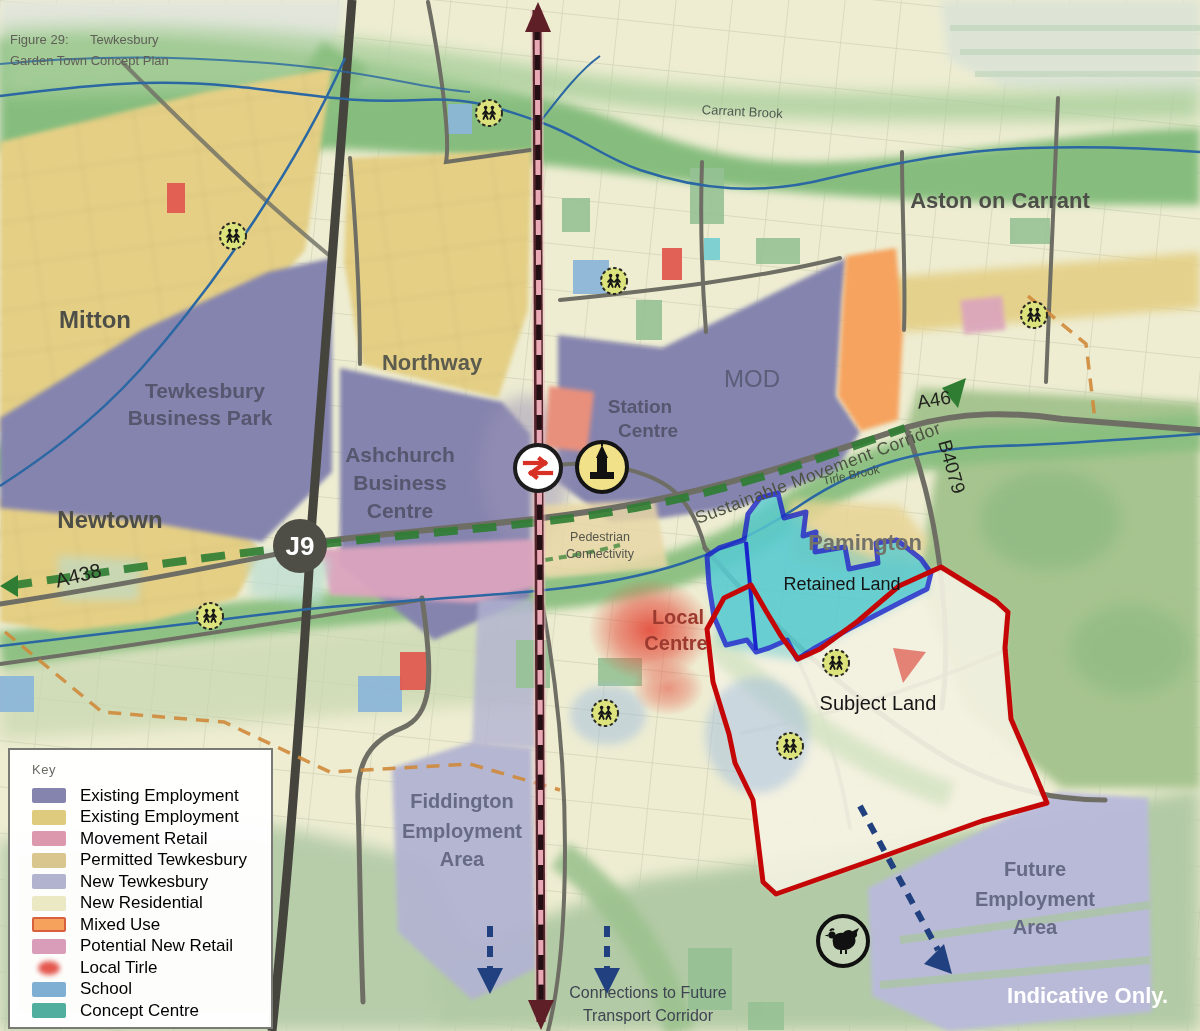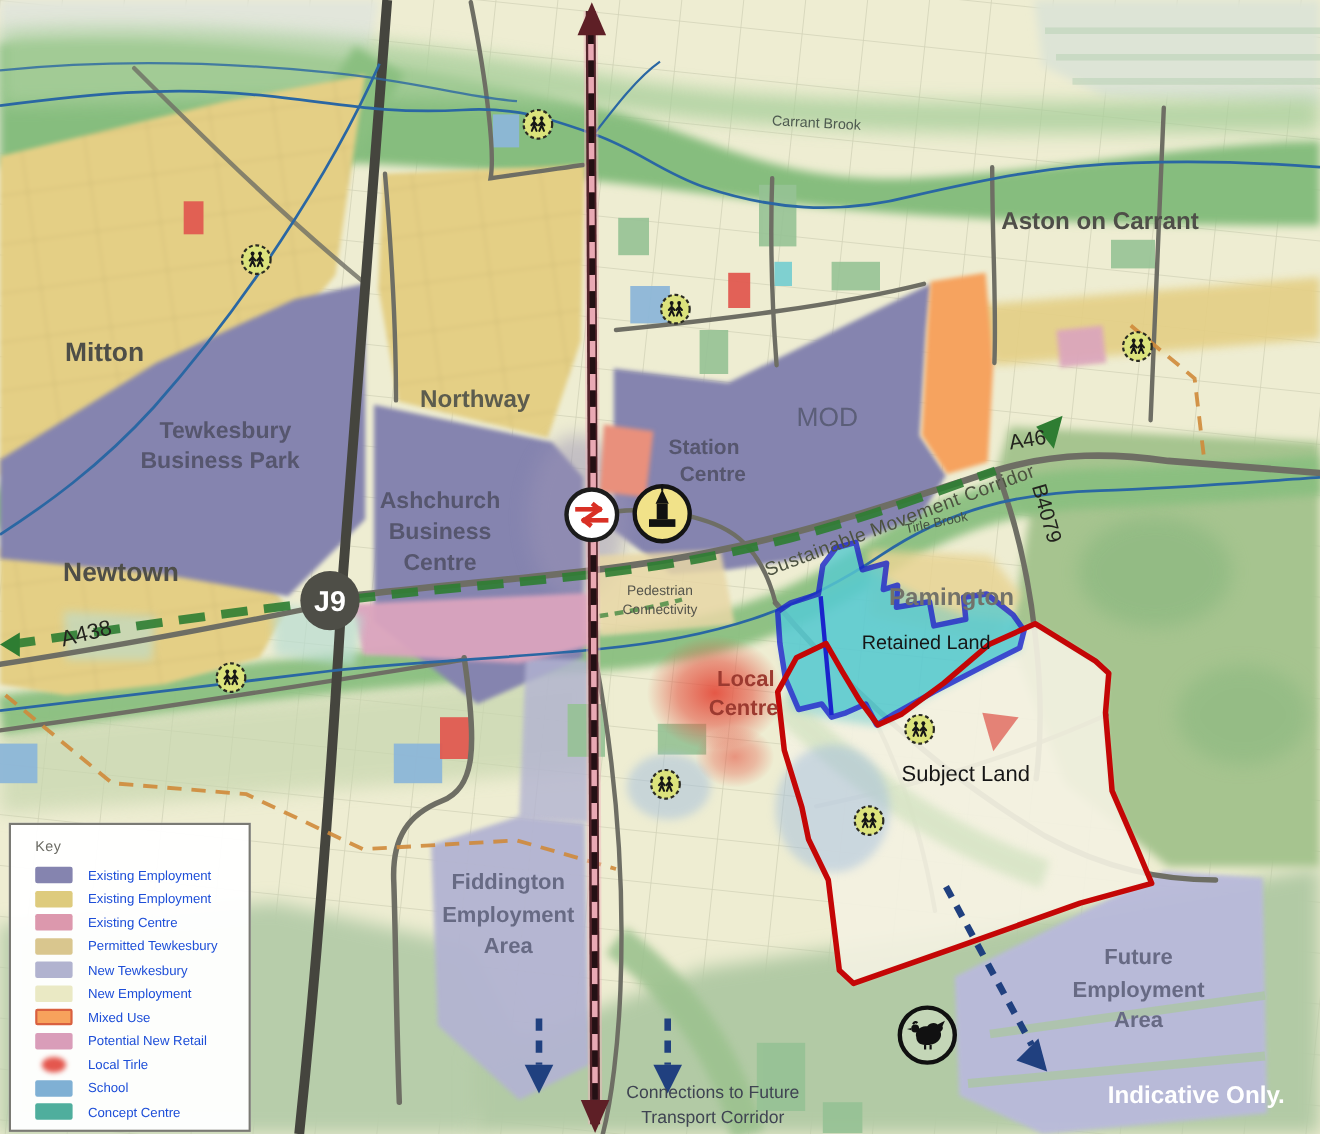--- a/index.html
+++ b/index.html
@@ -1,30 +1,30 @@
 <!DOCTYPE html>
 <html><head>
 <meta charset="utf-8">
 <style>
   html,body{margin:0;padding:0;background:#9aa79a;}
   .stage{position:relative;width:1200px;height:1031px;overflow:hidden;
          font-family:"Liberation Sans",sans-serif;background:#d3ddc2;}
   .stage svg{position:absolute;left:0;top:0;}
   .figure-note{position:absolute;left:10px;top:30px;z-index:5;color:#5f5f58;
                font-size:13px;line-height:1.6;white-space:pre;}
-  .legend{position:absolute;left:8px;top:748px;width:220px;height:281px;z-index:6;
+  .legend{position:absolute;left:8px;top:748px;width:265px;height:281px;z-index:6;
           background:rgba(255,255,255,0.97);border:2px solid #7a7a74;box-sizing:border-box;
           padding:12px 0 0 22px;}
   .legend-title{font-size:13px;color:#6b6b64;margin-bottom:8px;letter-spacing:.5px;}
   .lg-row{display:flex;align-items:center;height:21.5px;}
   .sw{width:34px;height:15px;flex:0 0 34px;margin-right:14px;border-radius:2px;}
   .sw-border{border:2px solid #d9603f;box-sizing:border-box;}
   .sw-blob{width:22px;flex-basis:22px;height:14px;margin-left:6px;margin-right:20px;
            border-radius:50%;filter:blur(2.5px);}
-  .lg-label{font-size:12px;color:#1d4ed8;white-space:nowrap;}
+  .lg-label{font-size:17px;color:#000000;white-space:nowrap;}
   text{font-family:"Liberation Sans",sans-serif;}
   .place{font-weight:bold;fill:#4e4e48;}
   .biz{font-weight:bold;fill:#56566e;}
   .emp{font-weight:bold;fill:#676a84;}
   .roadlbl{fill:#23231e;}
 </style>
 </head>
 <body>
 
 <div class="stage">
@@ -302,46 +302,48 @@
   <text x="1168" y="1003" text-anchor="end" font-size="22" font-weight="bold" fill="#ffffff">Indicative Only.</text>
 
   <text transform="translate(80,582) rotate(-14)" text-anchor="middle" font-size="20" class="roadlbl">A438</text>
   <text transform="translate(935,406) rotate(-9)" text-anchor="middle" font-size="19" class="roadlbl">A46</text>
   <text transform="translate(938,442) rotate(74)" font-size="19" class="roadlbl">B4079</text>
   <text transform="translate(742,116) rotate(3)" text-anchor="middle" font-size="13" fill="#4e5a50">Carrant Brook</text>
   <text transform="translate(852,479) rotate(-12)" text-anchor="middle" font-size="12" fill="#44503f">Tirle Brook</text>
   <text transform="translate(698,524) rotate(-20.5)" font-size="17.5" fill="#4c5240" letter-spacing="0.5">Sustainable Movement Corridor</text>
 </svg>
 
+<div class="figure-note"><span>Figure 29:      Tewkesbury</span>
+<span>Garden Town Concept Plan</span></div>
 
 <div class="legend">
   <div class="legend-title">Key</div>
   <div class="lg-row">
     <span class="sw" style="background: rgb(133, 132, 175);"></span>
     <span class="lg-label">Existing Employment</span>
       </div>
   <div class="lg-row">
     <span class="sw" style="background: rgb(222, 203, 125);"></span>
     <span class="lg-label">Existing Employment</span>
       </div>
   <div class="lg-row">
     <span class="sw" style="background: rgb(220, 152, 173);"></span>
-    <span class="lg-label">Existing Centre</span>
+    <span class="lg-label">Movement Retail</span>
       </div>
   <div class="lg-row">
     <span class="sw" style="background: rgb(217, 198, 142);"></span>
     <span class="lg-label">Permitted Tewkesbury</span>
       </div>
   <div class="lg-row">
     <span class="sw" style="background: rgb(177, 179, 207);"></span>
     <span class="lg-label">New Tewkesbury</span>
       </div>
   <div class="lg-row">
     <span class="sw" style="background: rgb(234, 233, 196);"></span>
-    <span class="lg-label">New Employment</span>
+    <span class="lg-label">New Residential</span>
       </div>
   <div class="lg-row">
     <span class="sw sw-border" style="background: rgb(247, 162, 92);"></span>
     <span class="lg-label">Mixed Use</span>
       </div>
   <div class="lg-row">
     <span class="sw" style="background: rgb(217, 157, 185);"></span>
     <span class="lg-label">Potential New Retail</span>
       </div>
   <div class="lg-row">

